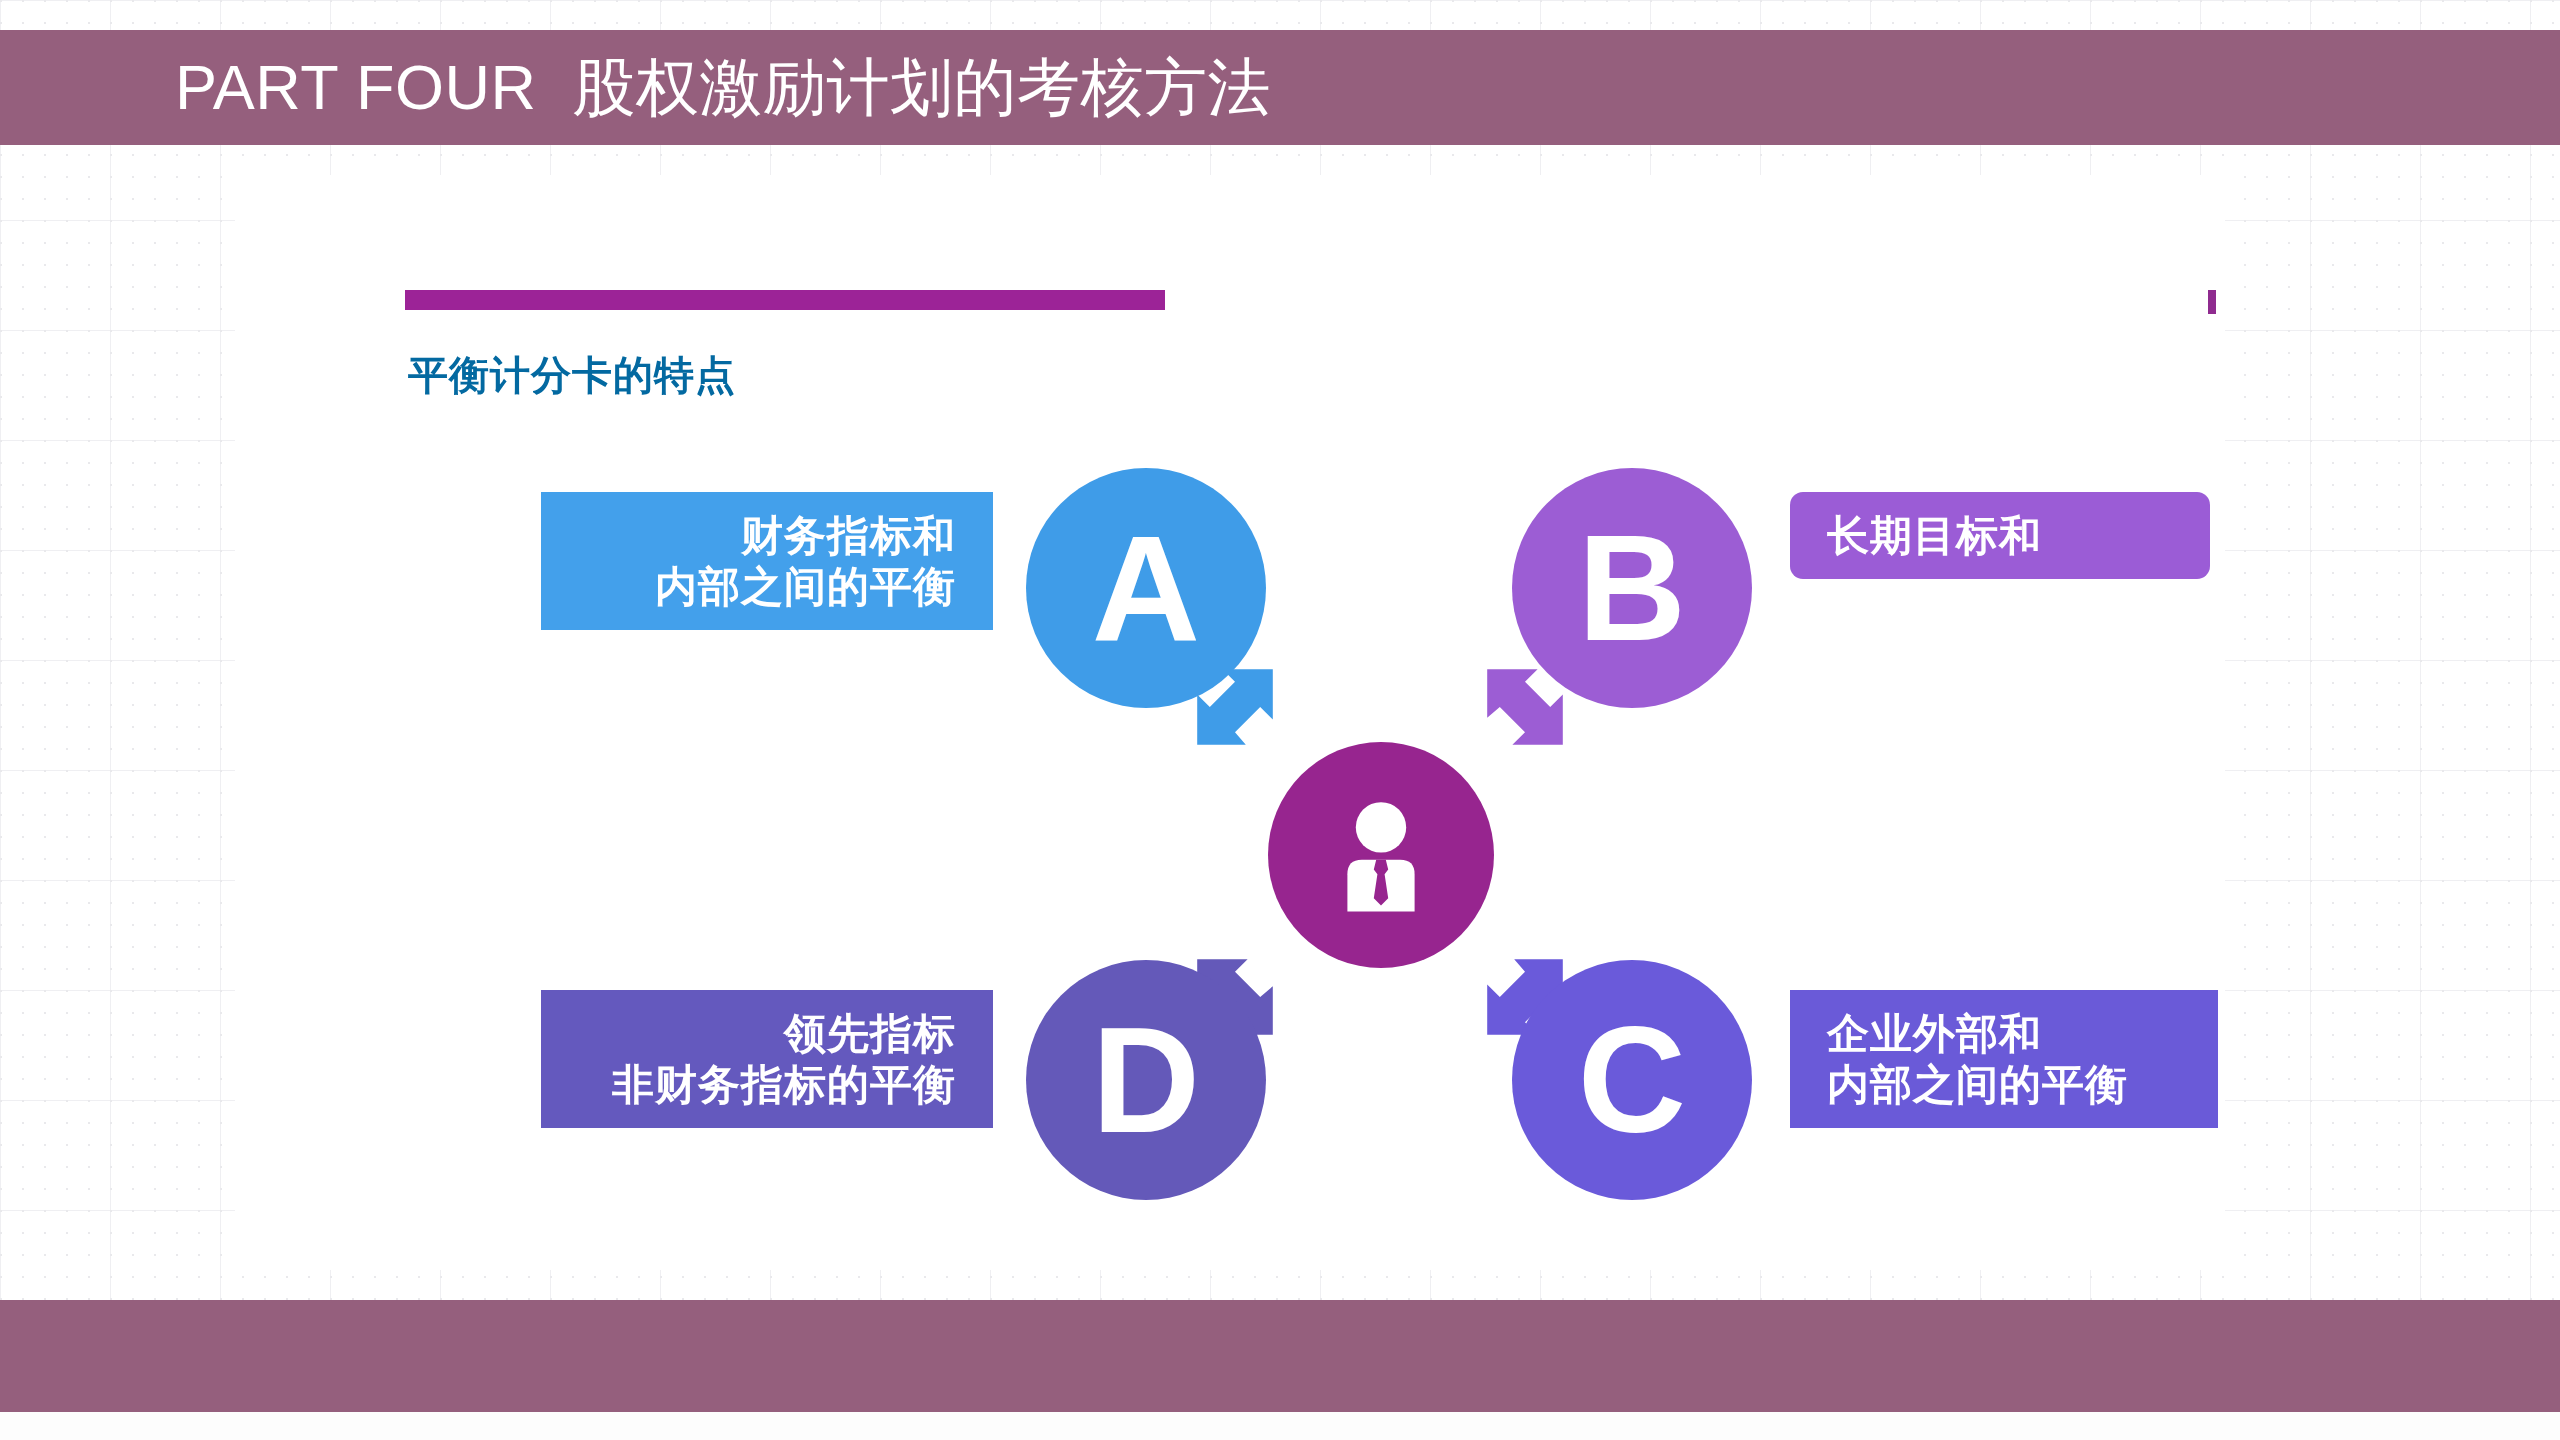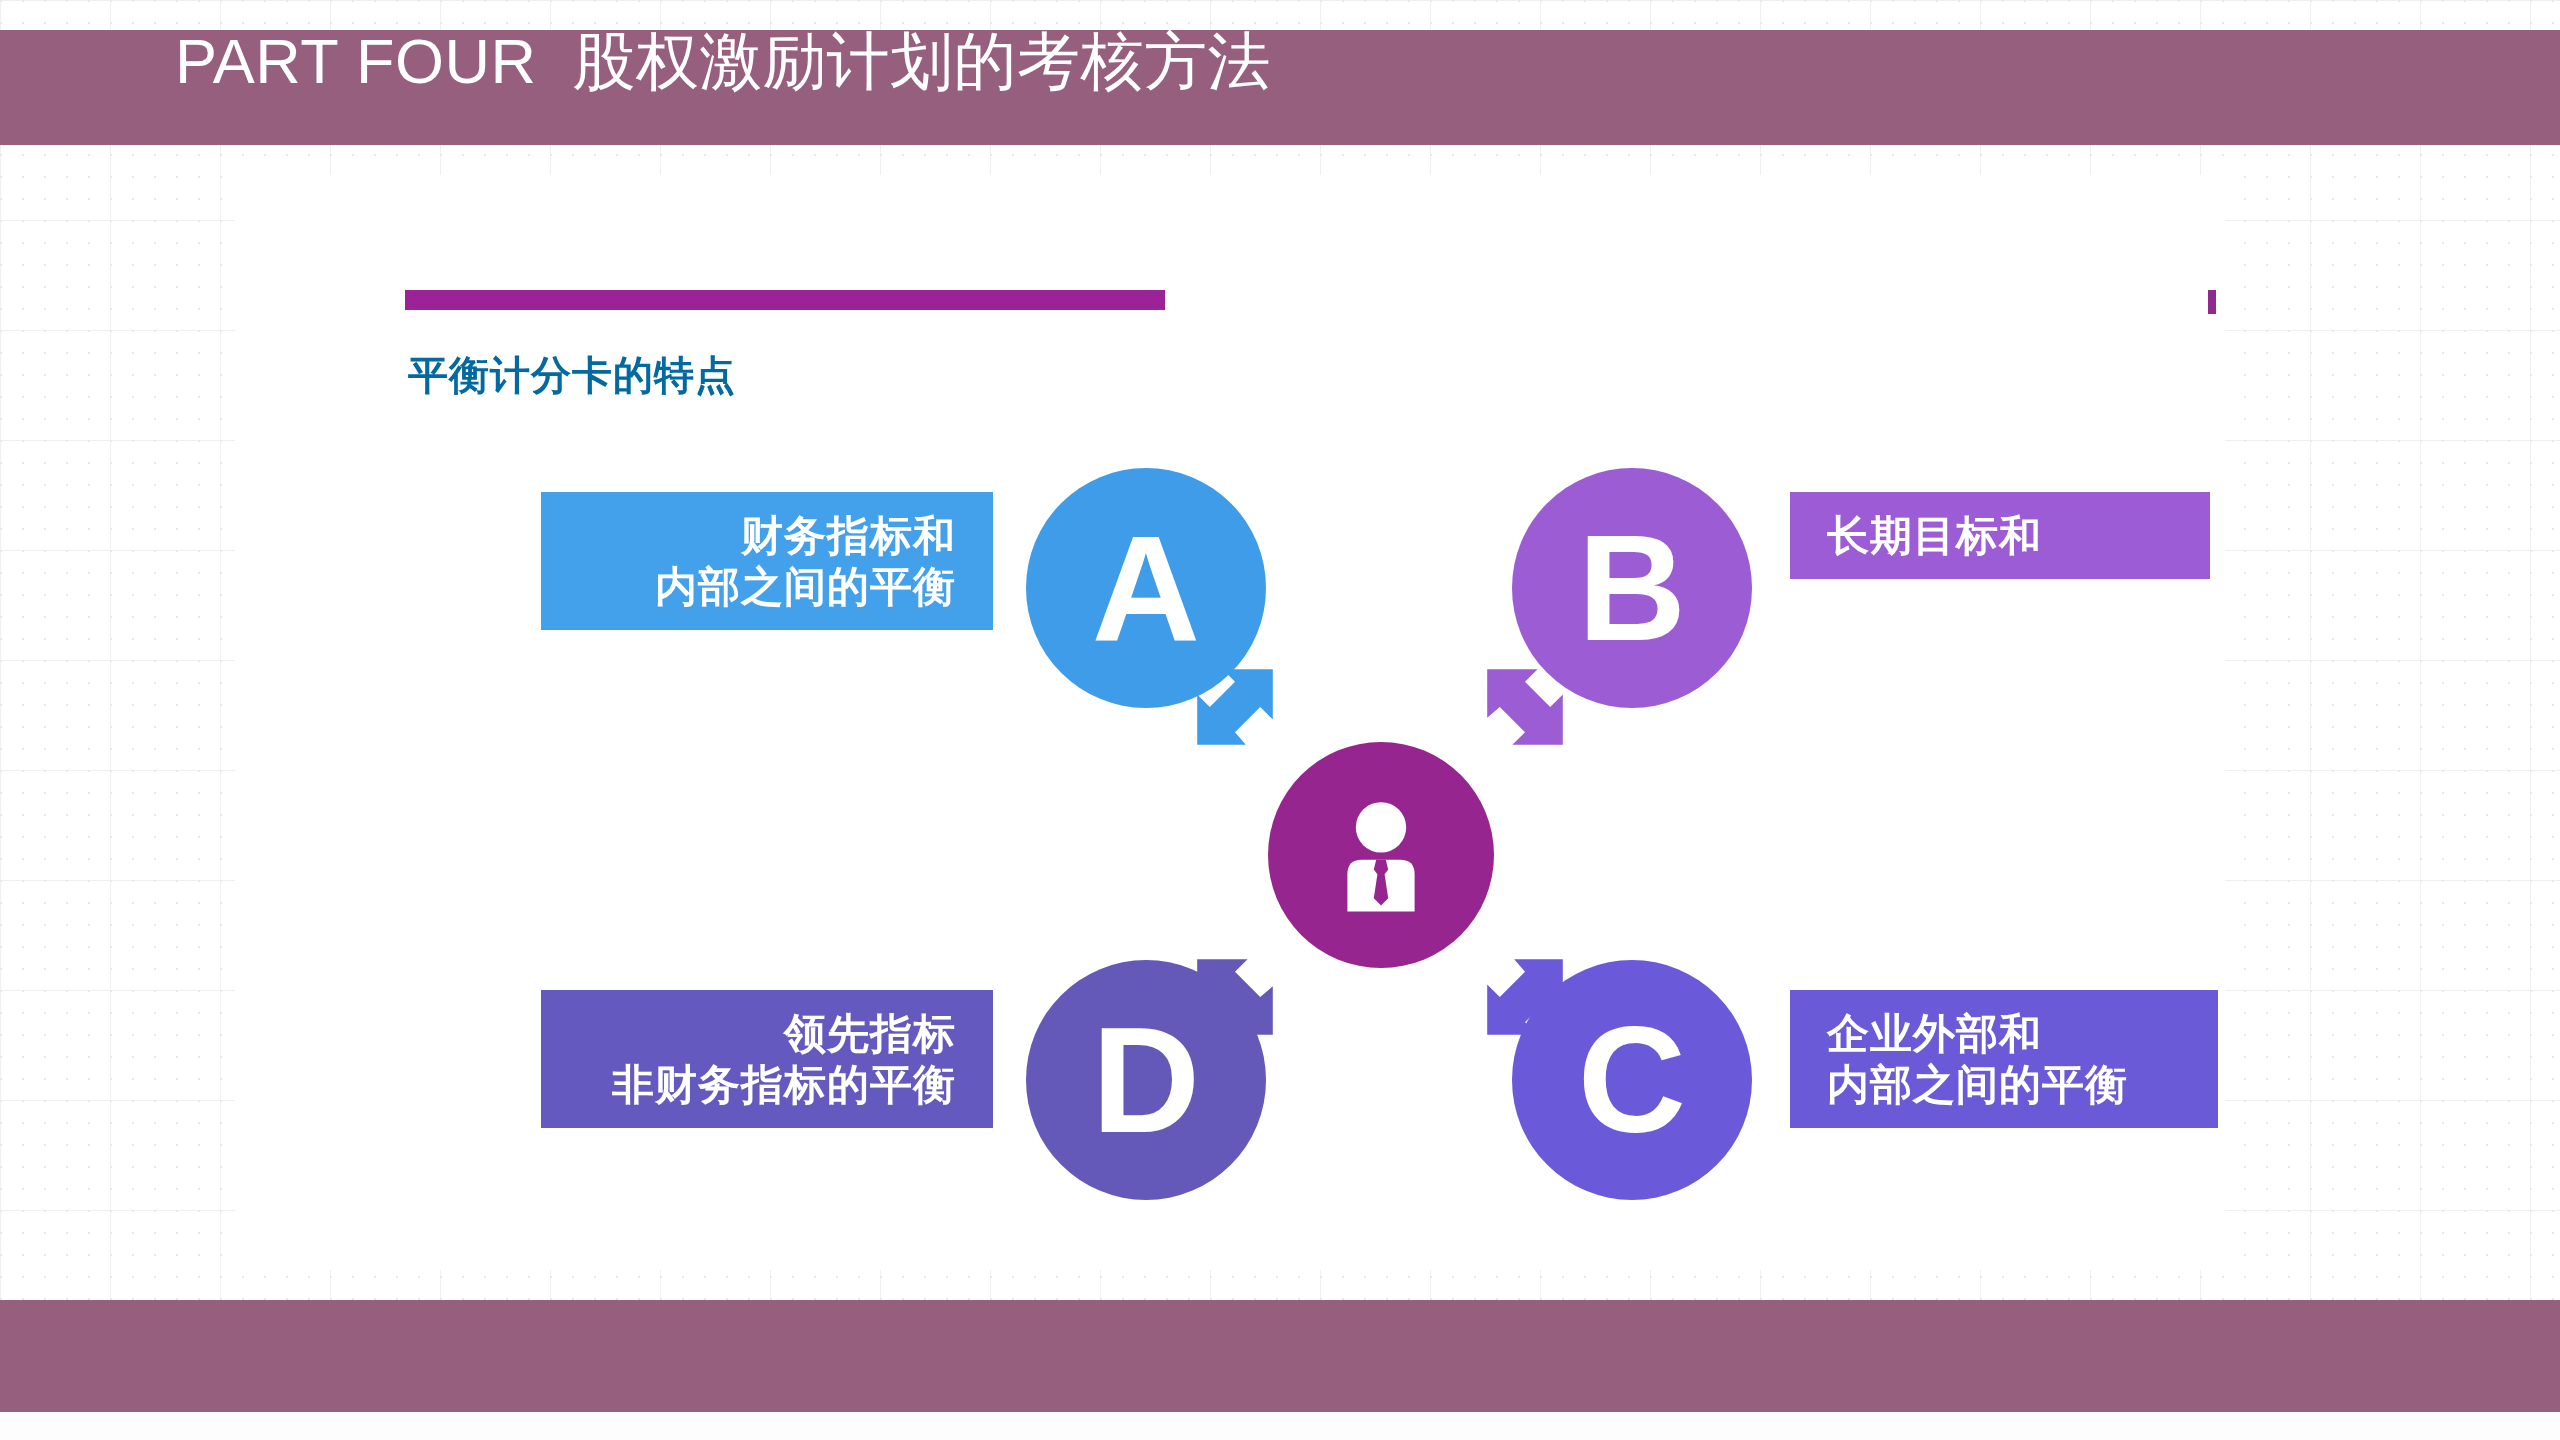--- a/index.html
+++ b/index.html
@@ -37,21 +37,21 @@
 
   
   .header-band {
     position: absolute;
     left: 0;
     top: 30px;
     width: 2560px;
     height: 115px;
     background: #955f7d;
     display: flex;
-    align-items: flex-start;
+    align-items: center;
     z-index: 5;
   }
   .header-title {
     margin-left: 175px;
     color: #ffffff;
     font-size: 63px;
     line-height: 1;
     letter-spacing: 0.5px;
     white-space: pre;
     font-weight: 400;
@@ -158,21 +158,21 @@
     letter-spacing: 1px;
     box-sizing: border-box;
     white-space: nowrap;
   }
   .label-a {
     left: 541px; top: 492px; width: 452px;
     background: #43a0eb; text-align: right;
   }
   .label-b {
     left: 1790px; top: 492px; width: 420px;
-    background: #9b5cd6; text-align: left;
+    background: #9b5cd6; text-align: left; border-radius: 13px;
   }
   .label-c {
     left: 1790px; top: 990px; width: 428px;
     background: #6a5ad8; text-align: left;
   }
   .label-d {
     left: 541px; top: 990px; width: 452px;
     background: #6459be; text-align: right;
   }
   .label-line { display: block; }

